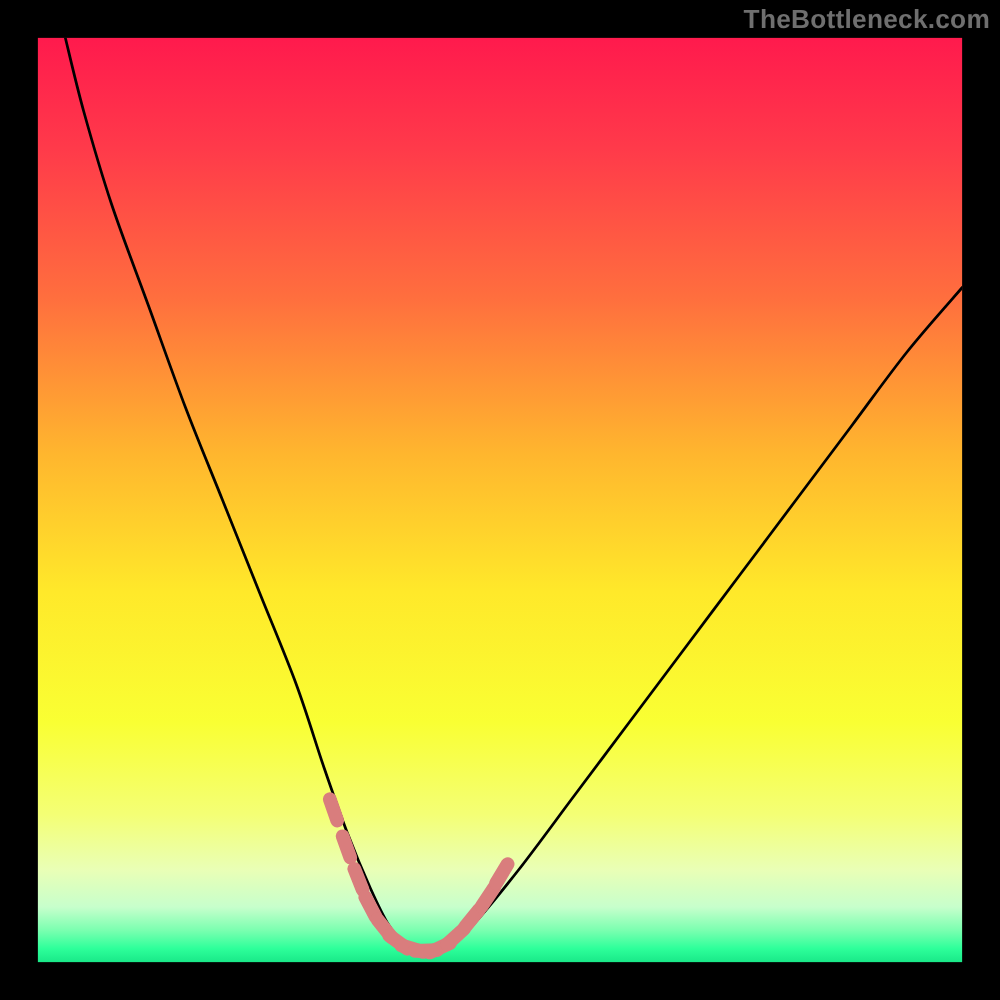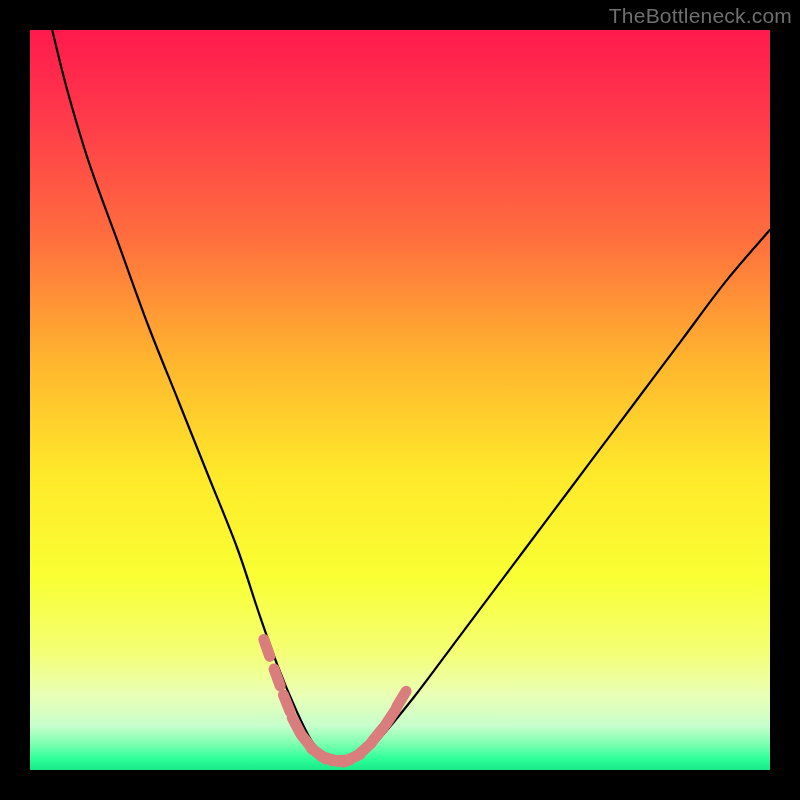--- a/index.html
+++ b/index.html
@@ -30,21 +30,21 @@
   .gradient {
     position: absolute;
     inset: 0;
   }
   .watermark {
     position: absolute;
     top: 4px;
     right: 8px;
     color: #6f6f6f;
     font-size: 21px;
-    font-weight: 400;
+    font-weight: 700;
     letter-spacing: 0.2px;
   }
   svg.curve {
     position: absolute;
     inset: 0;
   }
 </style>
 </head>
 <body>
 

